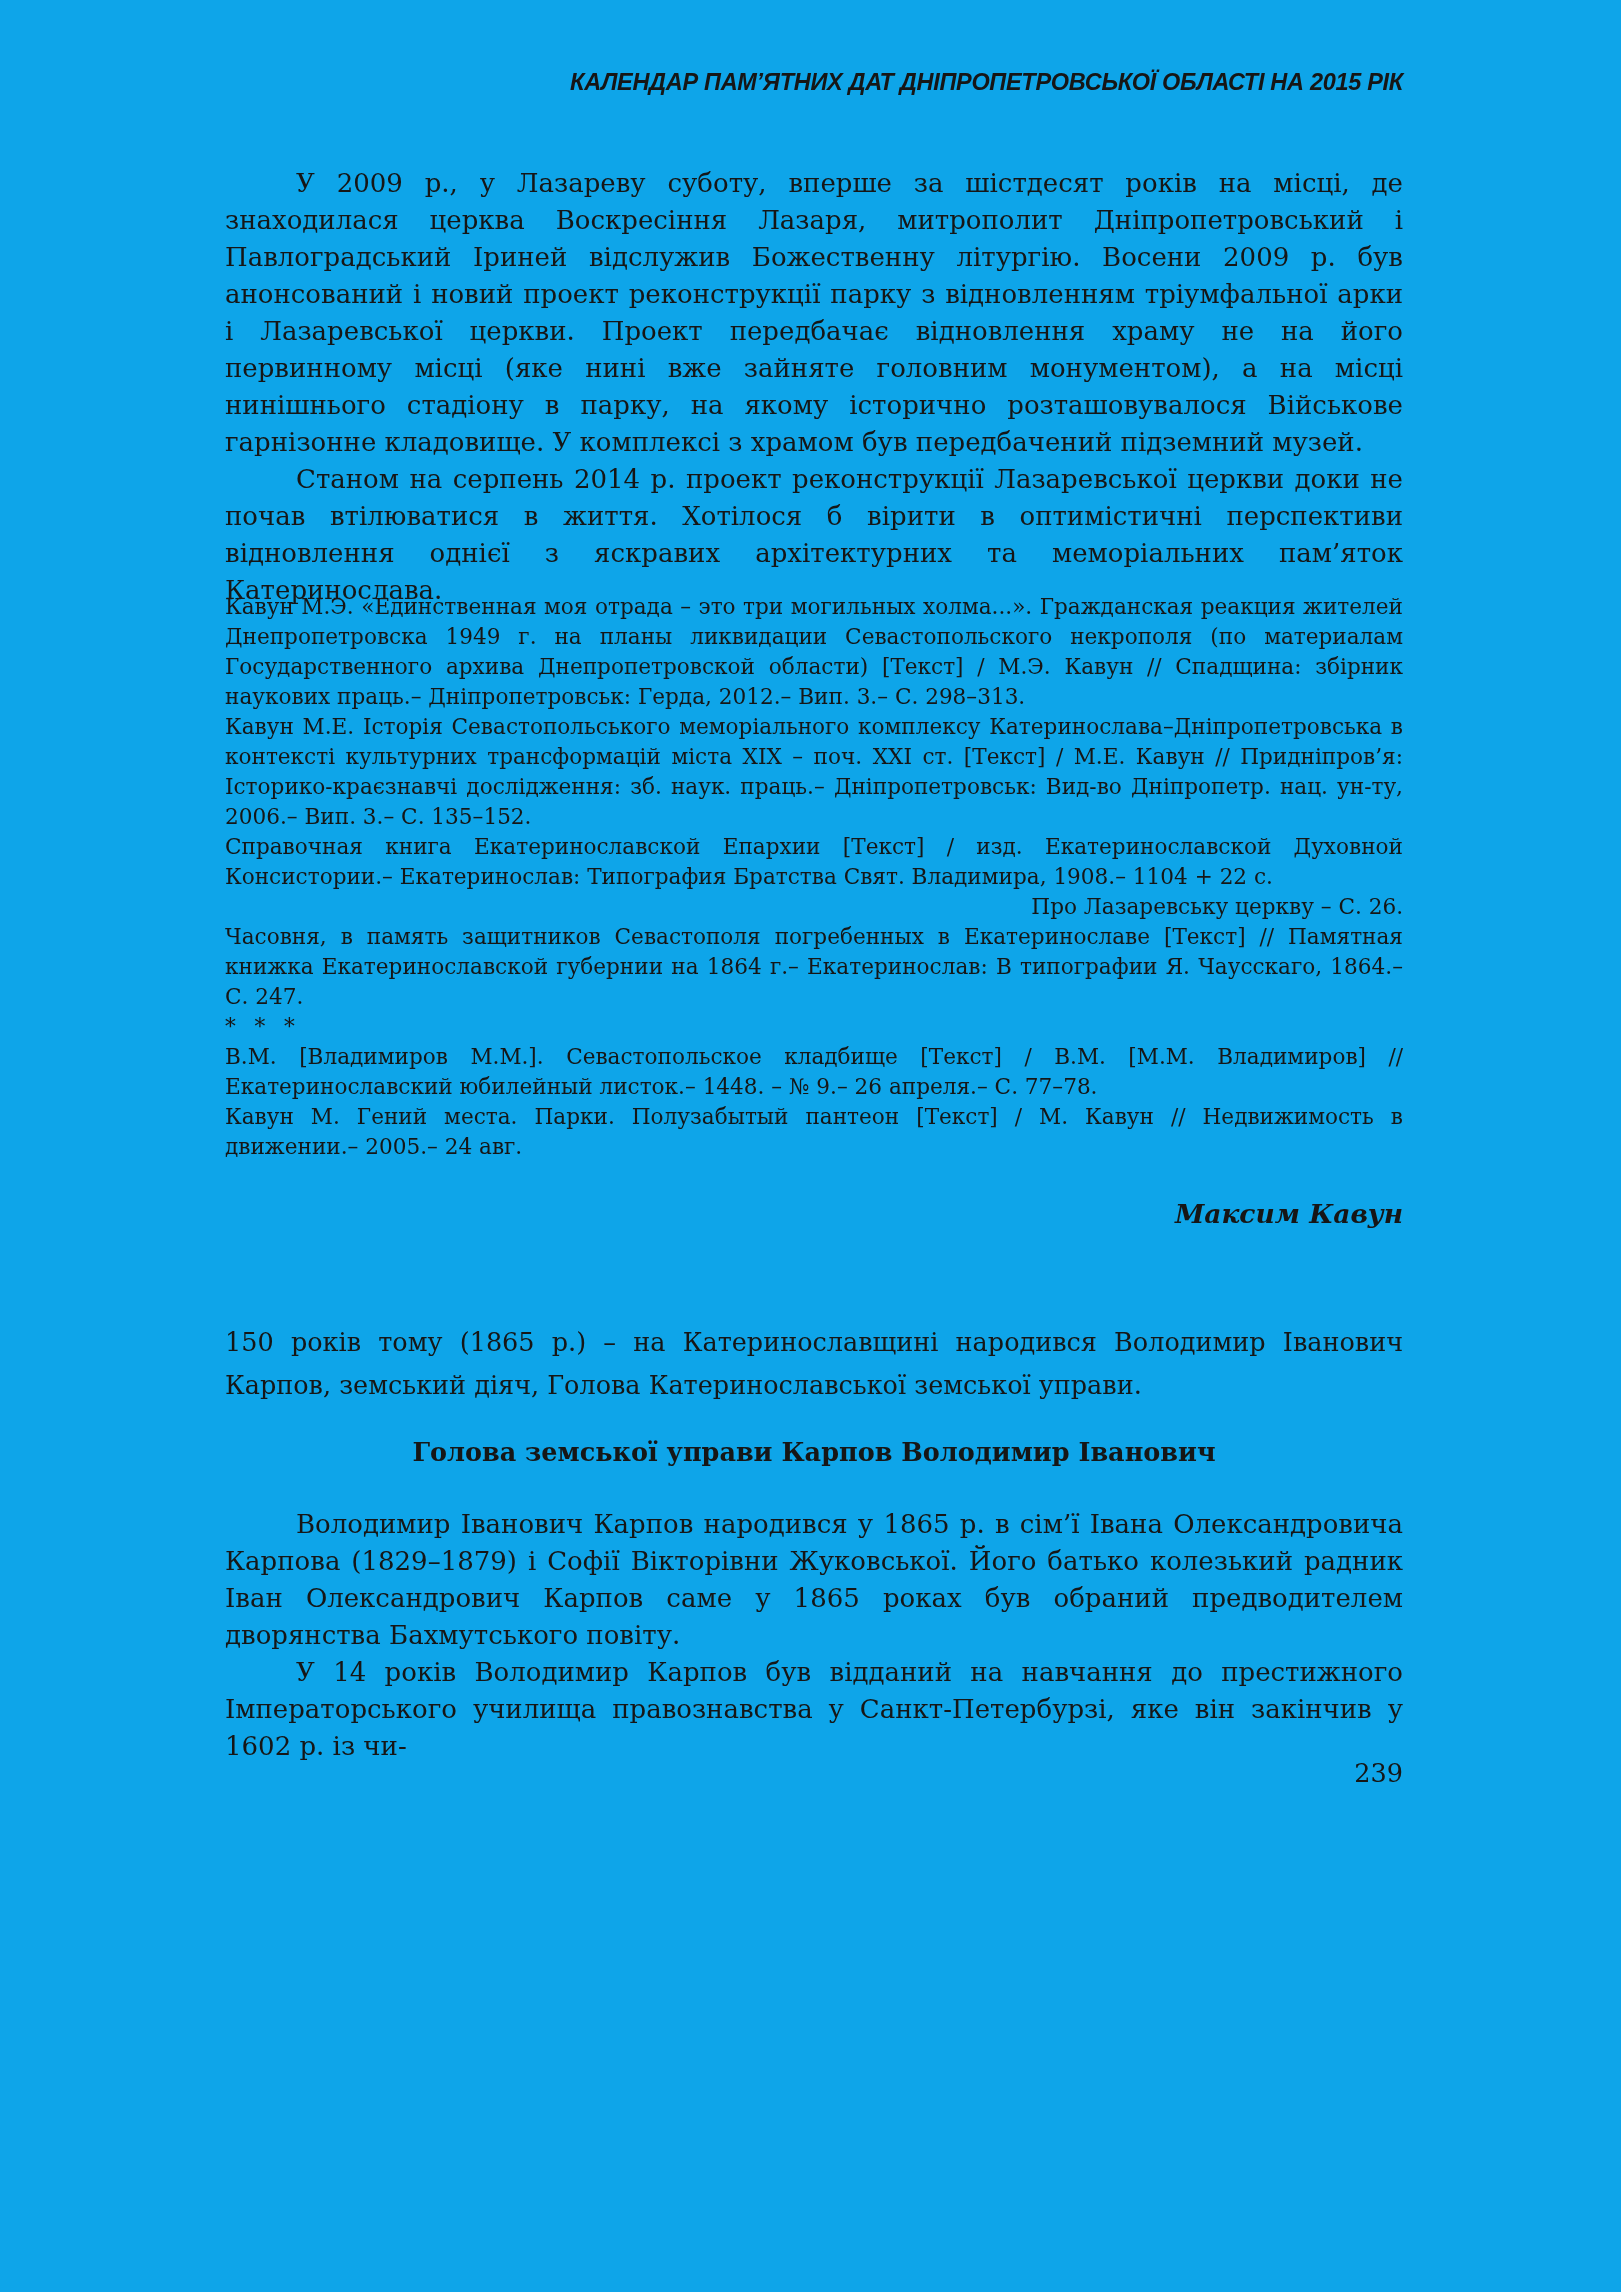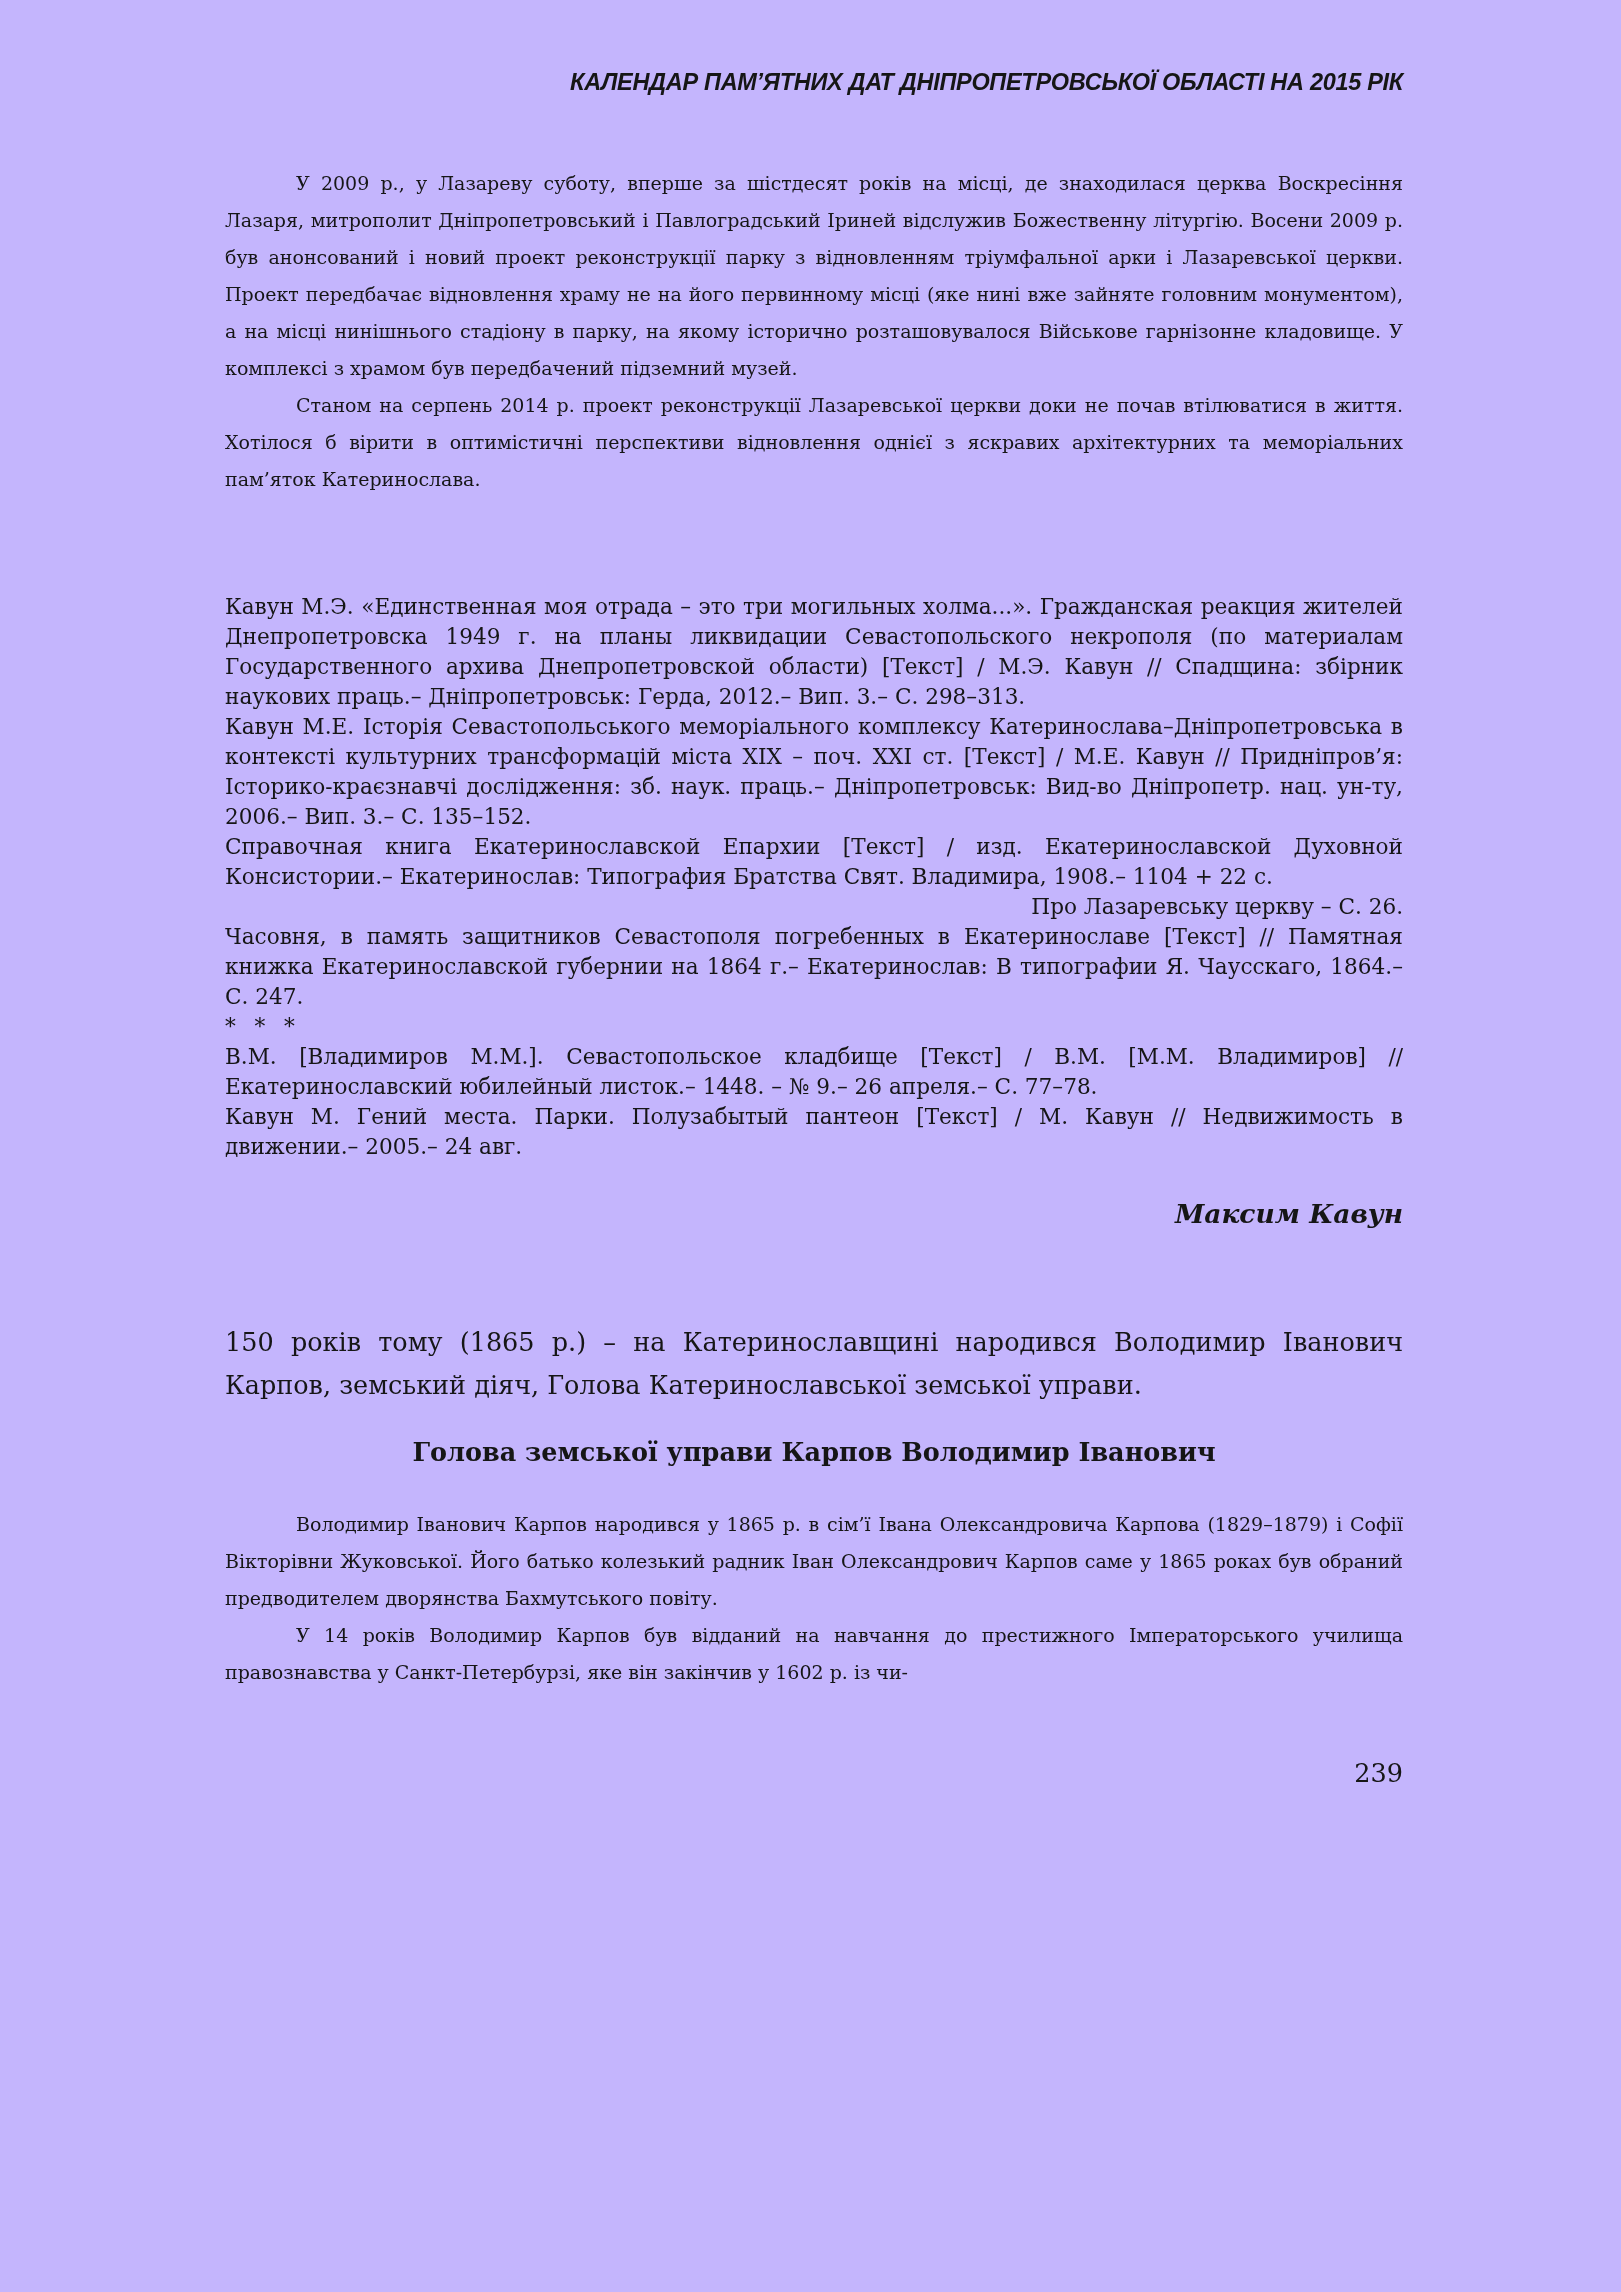--- a/index.html
+++ b/index.html
@@ -1,40 +1,40 @@
 <!DOCTYPE html>
 <html><head>
 <meta charset="utf-8">
 <style>
   html, body { margin: 0; padding: 0; background: #e8e8e8; }
   .page {
     position: relative;
     width: 1621px;
     height: 2293px;
     margin: 0 auto;
-    background: #c4b5fd;
+    background: #0ea5e9;
     font-family: "DejaVu Serif", serif;
     color: #161616;
     overflow: hidden;
   }
   .running-header {
     position: absolute;
     top: 69px; left: 225px; width: 1178px;
     text-align: right;
     font-family: "Liberation Sans", sans-serif;
     font-style: italic;
     font-weight: bold;
     font-size: 23.5px;
     letter-spacing: -0.3px;
     white-space: nowrap;
   }
   .body-block {
     position: absolute;
     left: 225px; width: 1178px;
-    font-size: 19px;
+    font-size: 26px;
     line-height: 37px;
     text-align: justify;
   }
   .body-block p { margin: 0; text-indent: 71px; }
   .block-1 { top: 165px; }
   .lit-block {
     position: absolute;
     left: 225px; width: 1178px;
     top: 592px;
     font-size: 21.6px;

